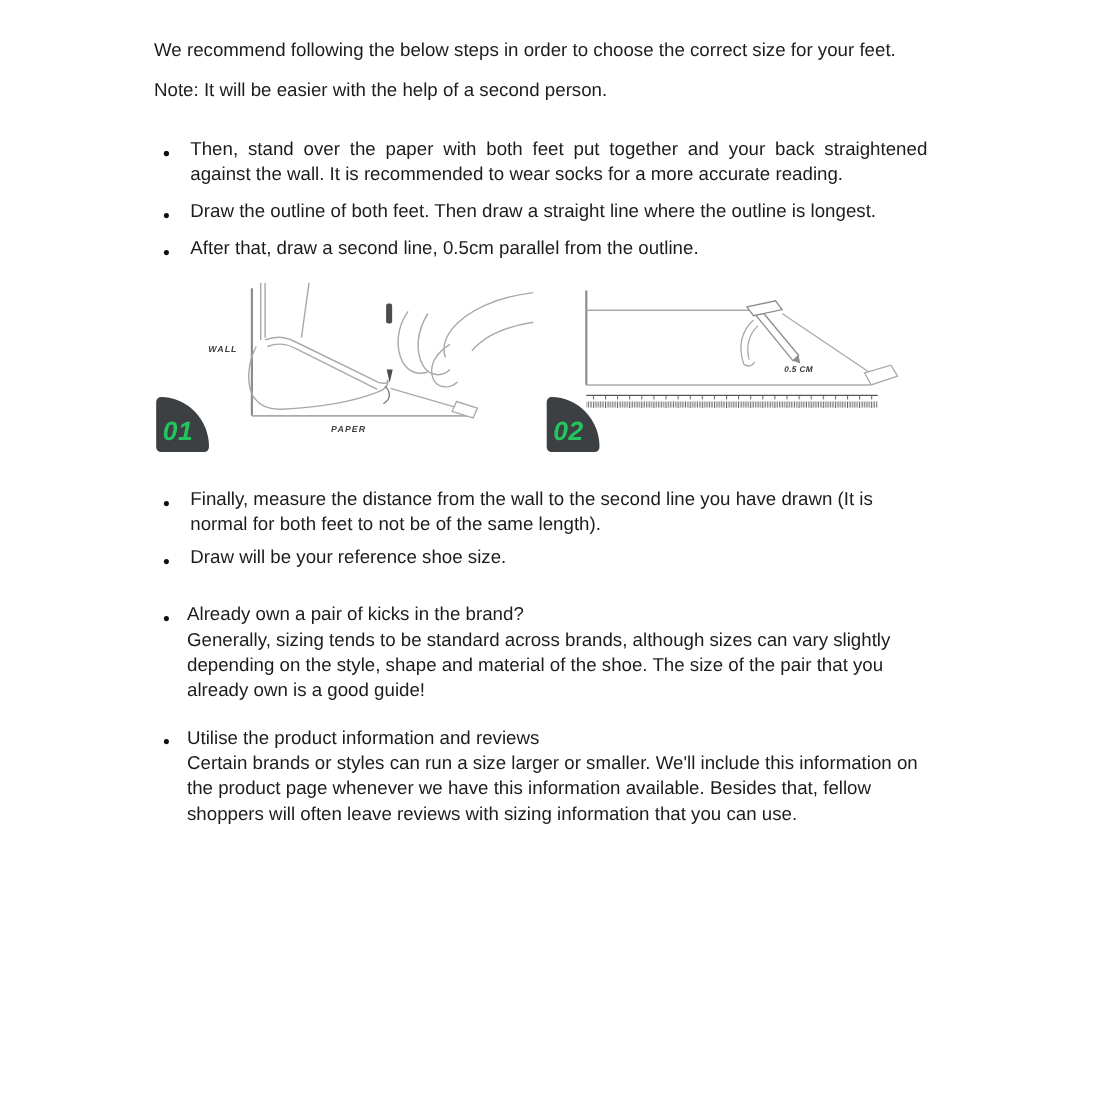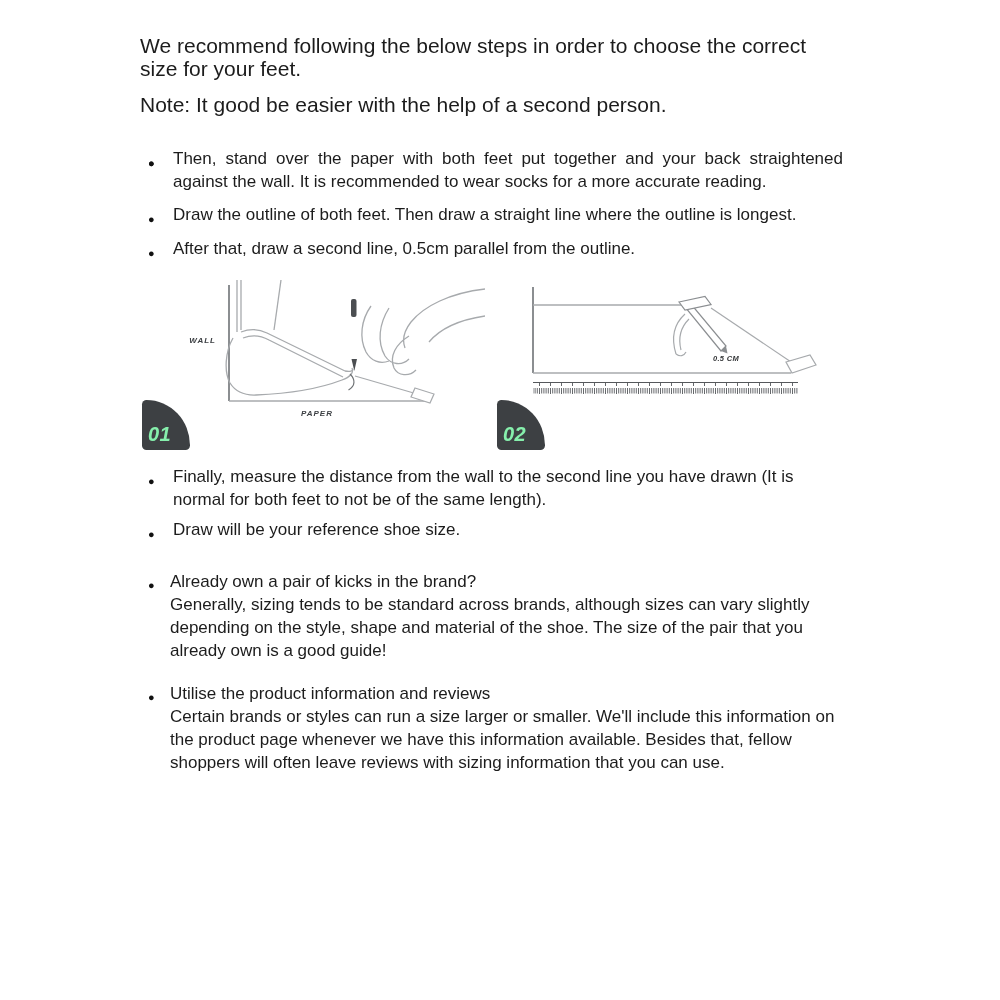--- a/index.html
+++ b/index.html
@@ -9,21 +9,21 @@
     color:#1c1c1c;
     -webkit-font-smoothing:antialiased;
   }
   .page{
     box-sizing:border-box;
     width:1000px;height:1000px;
     padding:34px 130px 20px 140px;
     overflow:hidden;
     background:#ffffff;
   }
-  p{margin:0;font-size:21px;line-height:23px;}
+  p{margin:0;font-size:17px;line-height:23px;}
   .intro-paragraph{max-width:700px;}
   .note-text{margin-top:13px;max-width:710px;}
   ul{list-style:none;margin:0;padding:0;}
   .steps-list{margin-top:32px;}
   .steps-list li{
     position:relative;
     padding-left:33px;
     max-width:670px;
     font-size:17px;
     line-height:22.5px;
@@ -41,28 +41,28 @@
   .figures-row{
     display:flex;gap:10px;
     margin-top:20px;
     height:160px;
   }
   figure{margin:0;position:relative;height:160px;font-style:italic;}
   .fig1{width:345px;}
   .fig2{width:360px;}
   figure svg{display:block;}
   .step-badge{
-    position:absolute;left:2px;top:120px;
+    position:absolute;left:2px;top:104px;
     width:48px;height:50px;
     background:#3d4043;
     border-radius:5px;
     border-top-right-radius:100%;
-    color:#86efac;
+    color:#22c55e;
     font-weight:bold;
-    font-size:20px;
+    font-size:24px;
     letter-spacing:0.5px;
     display:flex;align-items:flex-end;
     padding:0 0 4px 6px;
     box-sizing:border-box;
   }
   .sizing-paragraph{margin-top:22px;max-width:734px;}
   .tips-list{margin-top:28px;}
   .tips-list li{
     position:relative;
     padding-left:30px;
@@ -85,21 +85,21 @@
     letter-spacing:0.3px;
     fill:#333537;
   }
 </style>
 </head>
 <body>
 
 <div class="page">
 
   <p class="intro-paragraph">We recommend following the below steps in order to choose the correct size for your feet.</p>
-  <p class="note-text">Note: It good be easier with the help of a second person.</p>
+  <p class="note-text">Note: It will be easier with the help of a second person.</p>
 
   <ul class="steps-list">
     <li>
       <span class="dot">●</span>
     </li>
     <li class="justify">
       <span class="dot">●</span>
       <span>Then, stand over the paper with both feet put together and your back straightened against the wall. It is recommended to wear socks for a more accurate reading.</span>
     </li>
     <li>

